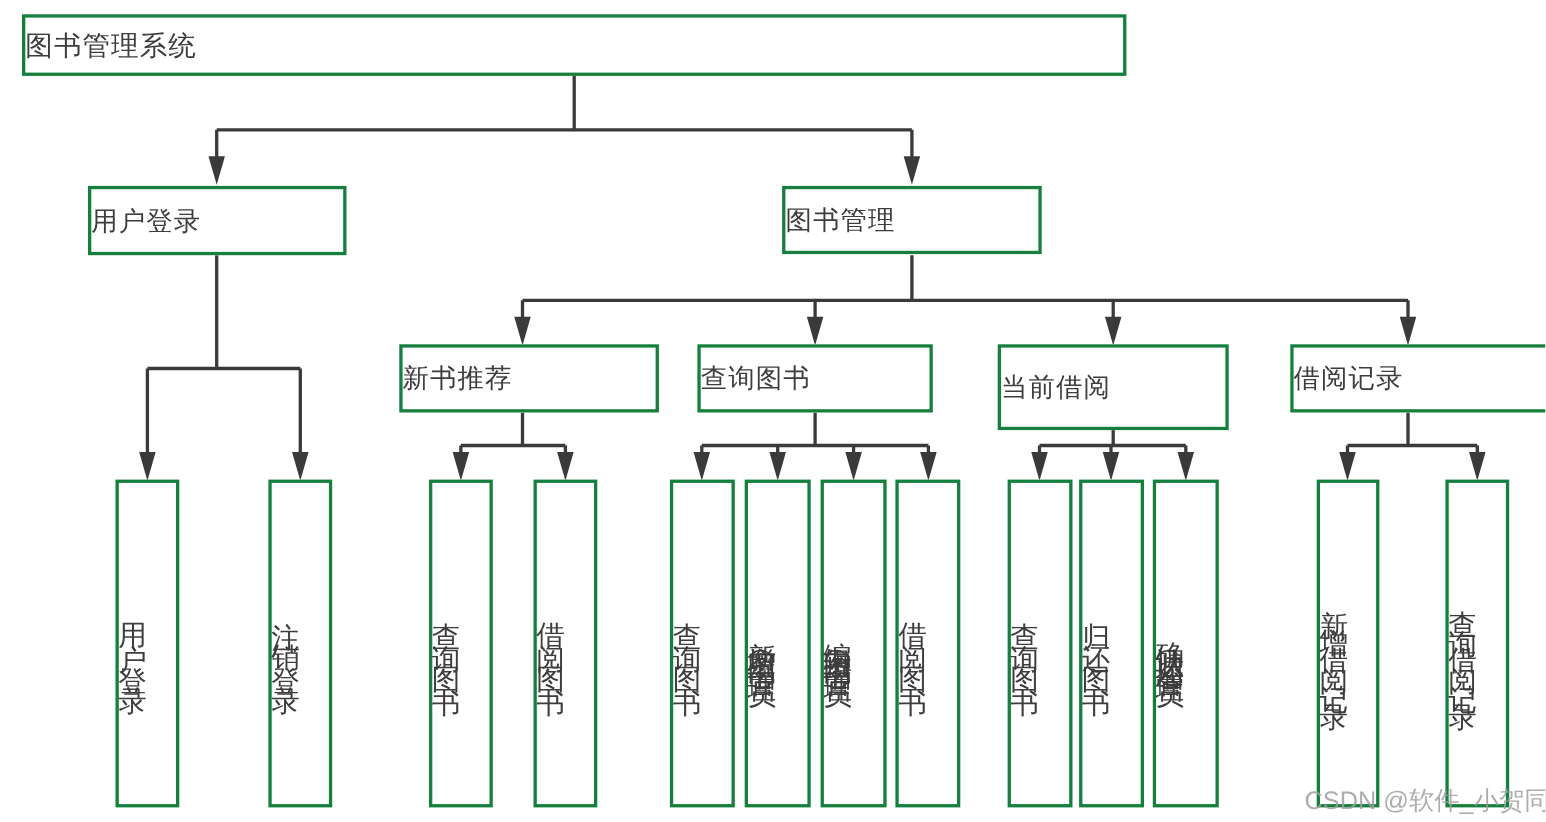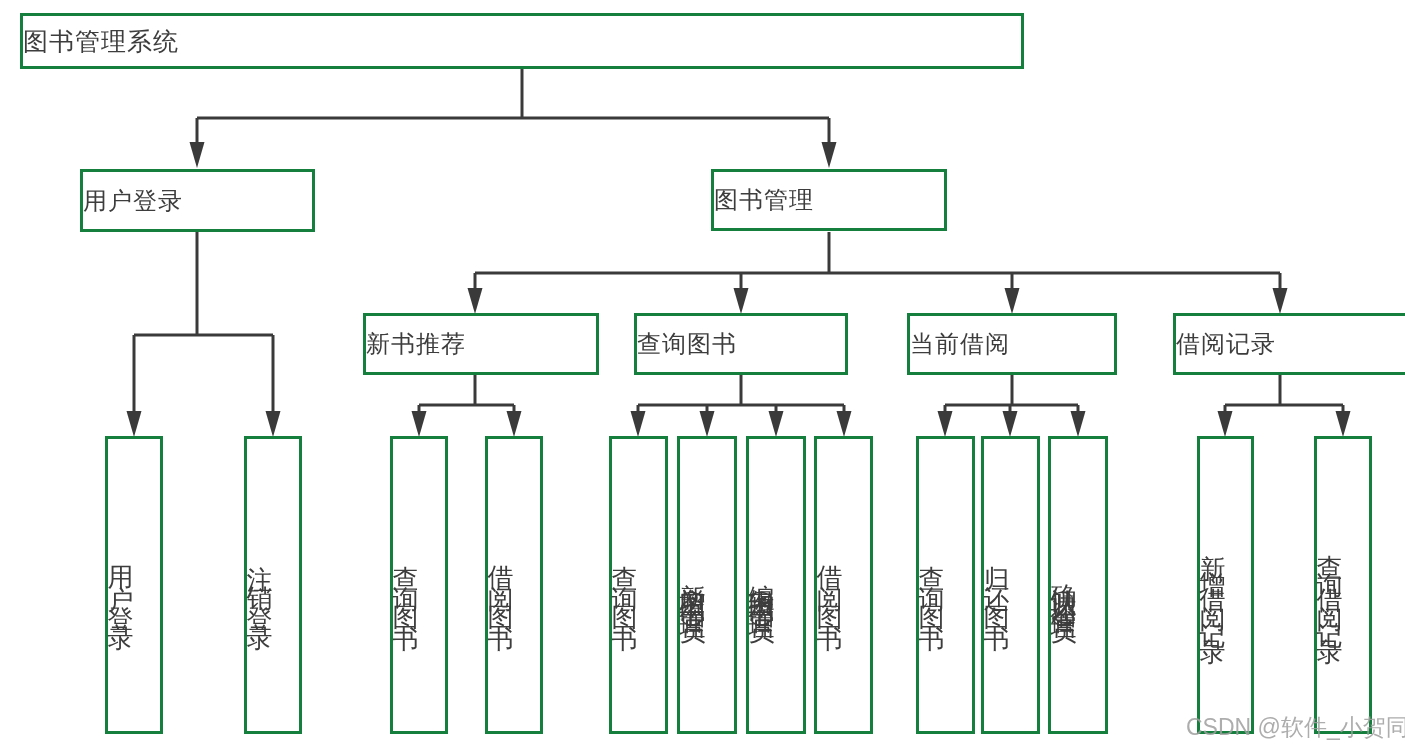--- a/index.html
+++ b/index.html
@@ -104,21 +104,21 @@
   <div class="box h" style="left:711px;top:169px;width:236px;height:62px">
     <span>图书管理</span>
   </div>
 
   <div class="box h" style="left:363px;top:313px;width:236px;height:62px">
     <span>新书推荐</span>
   </div>
   <div class="box h" style="left:634px;top:313px;width:214px;height:62px">
     <span>查询图书</span>
   </div>
-  <div class="box h" style="left:907px;top:313px;width:210px;height:62px">
+  <div class="box h" style="left:907px;top:313px;width:210px;height:78px">
     <span>当前借阅</span>
   </div>
   <div class="box h" style="left:1173px;top:313px;width:244px;height:62px">
     <span>借阅记录</span>
   </div>
 
   <div class="box v" style="left:105px;top:436px;width:58px;height:298px">
     <span>用户登录</span>
   </div>
   <div class="box v" style="left:244px;top:436px;width:58px;height:298px">

